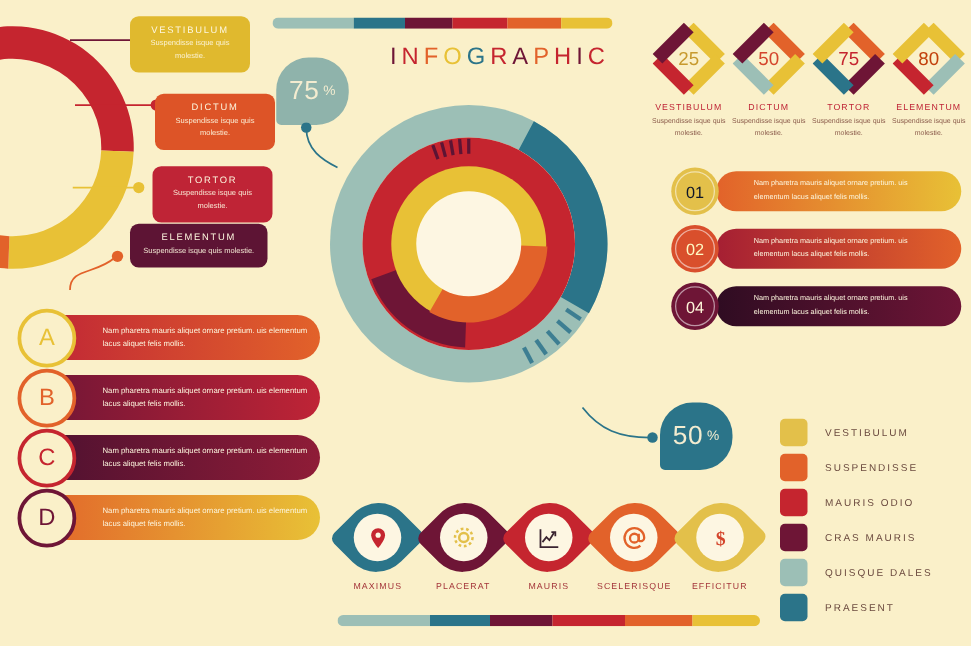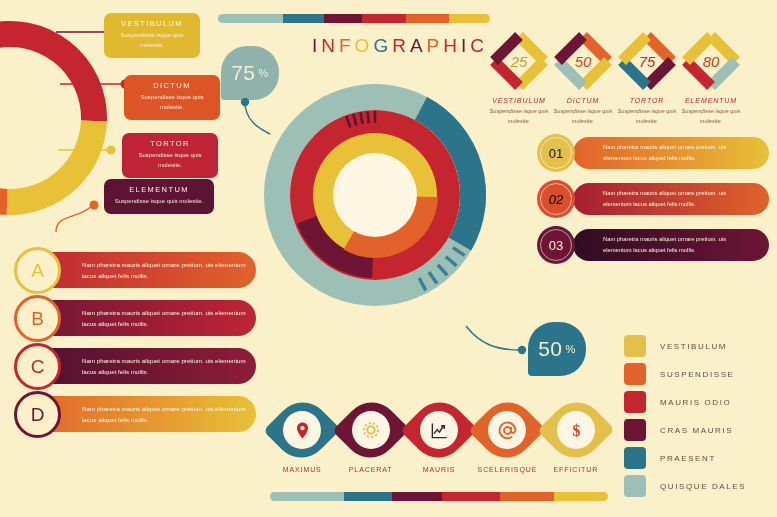--- a/index.html
+++ b/index.html
@@ -246,21 +246,21 @@
       <line x1="104.49733120798102" y1="46.09384178312102" x2="102.41355307597786" y2="34.27614874697453" stroke="#5d1434" stroke-width="2.6"></line>
       <line x1="110.7247865221686" y1="45.27398173739432" x2="109.6789176091967" y2="33.31964536029338" stroke="#5d1434" stroke-width="2.6"></line>
       <line x1="116.99999999999999" y1="45" x2="116.99999999999999" y2="33" stroke="#5d1434" stroke-width="2.6"></line>
       <line x1="194.9295318201739" y1="169.5641329262502" x2="206.5360578359445" y2="177.39283357484067" stroke="#3d7e92" stroke-width="3.4"></line>
       <line x1="187.94270054094056" y1="178.6695487251077" x2="198.5086346640594" y2="187.85437513097477" stroke="#3d7e92" stroke-width="3.4"></line>
       <line x1="179.89827699773267" y1="186.85561359487505" x2="189.2661054867567" y2="197.25964115155858" stroke="#3d7e92" stroke-width="3.4"></line>
       <line x1="170.91618501699833" y1="194.00029216316523" x2="178.94625512591298" y2="205.46842078321112" stroke="#3d7e92" stroke-width="3.4"></line>
       <line x1="161.13032690187373" y1="199.9970737287391" x2="167.70292878087622" y2="212.3583400287641" stroke="#3d7e92" stroke-width="3.4"></line>
     </svg>
 
-  <div class="abs" id="diamonds" style="left:487px; top:32px; width:288px; display:flex; justify-content:flex-start;font-style:italic;">
+  <div class="abs" id="diamonds" style="left:487px; top:18px; width:288px; display:flex; justify-content:flex-end;">
       <div class="dia-wrap">
         <div class="dia"><svg viewBox="0 0 58 58" width="58" height="58">
             <line x1="29" y1="4" x2="54" y2="29" stroke="#e8c136" stroke-width="11" stroke-linecap="butt"></line>
             <line x1="54" y1="29" x2="29" y2="54" stroke="#e8c136" stroke-width="11" stroke-linecap="butt"></line>
             <line x1="29" y1="54" x2="4" y2="29" stroke="#c5252f" stroke-width="11" stroke-linecap="butt"></line>
             <line x1="4" y1="29" x2="29" y2="4" stroke="#6e1536" stroke-width="11" stroke-linecap="butt"></line>
           </svg><div class="num" style="color: rgb(199, 154, 46);">25</div></div>
         <div class="dia-title" style="color: rgb(191, 36, 54);">VESTIBULUM</div>
         <div class="dia-body">Suspendisse isque quis molestie.</div>
       </div>
@@ -300,27 +300,27 @@
       <div class="numrow" style="margin-bottom: 8px;">
         <div class="nbar" style="background: linear-gradient(90deg, rgb(226, 98, 42), rgb(232, 193, 54));">
           <p style="width: 150px;">Nam pharetra mauris aliquet ornare pretium. uis elementum lacus aliquet felis mollis.</p>
         </div>
         <div class="ncirc" style="background: rgb(227, 192, 74); color: #0f172a;">01</div>
       </div>
       <div class="numrow" style="margin-bottom: 8px;">
         <div class="nbar" style="background: linear-gradient(90deg, rgb(165, 31, 51), rgb(226, 98, 42));">
           <p style="width: 150px;">Nam pharetra mauris aliquet ornare pretium. uis elementum lacus aliquet felis mollis.</p>
         </div>
-        <div class="ncirc" style="background: rgb(217, 79, 44); color: #000000; font-style: italic;">02</div>
+        <div class="ncirc" style="background: rgb(217, 79, 44); color: #fef9c3;">02</div>
       </div>
       <div class="numrow" style="margin-bottom: 8px;">
         <div class="nbar" style="background: linear-gradient(90deg, rgb(47, 12, 34), rgb(110, 21, 54));">
           <p style="width: 150px;">Nam pharetra mauris aliquet ornare pretium. uis elementum lacus aliquet felis mollis.</p>
         </div>
-        <div class="ncirc" style="background: rgb(110, 21, 54); color: rgb(253, 243, 216);">03</div>
+        <div class="ncirc" style="background: rgb(110, 21, 54); color: rgb(253, 243, 216);">04</div>
       </div>
     </div>
 
   <div class="abs" id="legend" style="left:624px; top:332px; width:150px;">
       <div class="legrow">
         <div class="legsw" style="background: rgb(227, 192, 74);"></div>
         <div class="leglabel">VESTIBULUM</div>
       </div>
       <div class="legrow">
         <div class="legsw" style="background: rgb(226, 98, 42);"></div>
@@ -328,26 +328,26 @@
       </div>
       <div class="legrow">
         <div class="legsw" style="background: rgb(197, 37, 47);"></div>
         <div class="leglabel">MAURIS  ODIO</div>
       </div>
       <div class="legrow">
         <div class="legsw" style="background: rgb(110, 21, 54);"></div>
         <div class="leglabel">CRAS  MAURIS</div>
       </div>
       <div class="legrow">
+        <div class="legsw" style="background: rgb(156, 191, 182);"></div>
+        <div class="leglabel">QUISQUE  DALES</div>
+      </div>
+      <div class="legrow">
         <div class="legsw" style="background: rgb(43, 116, 137);"></div>
         <div class="leglabel">PRAESENT</div>
-      </div>
-      <div class="legrow">
-        <div class="legsw" style="background: rgb(156, 191, 182);"></div>
-        <div class="leglabel">QUISQUE  DALES</div>
       </div>
     </div>
 
   <div class="abs" id="iconrow" style="left:268px; top:402px; width:342px; display:flex; justify-content:space-between;">
       <div class="iconcol">
         <div class="leaf" style="background: rgb(43, 116, 137);">
           <div class="inner">
             <svg viewBox="0 0 24 24" width="19" height="19">
               <path d="M12 2C8.1 2 5 5.1 5 9c0 5.2 7 13 7 13s7-7.8 7-13c0-3.9-3.1-7-7-7z" fill="#c5252f"></path>
               <circle cx="12" cy="9" r="2.6" fill="#fdf6e2"></circle>

